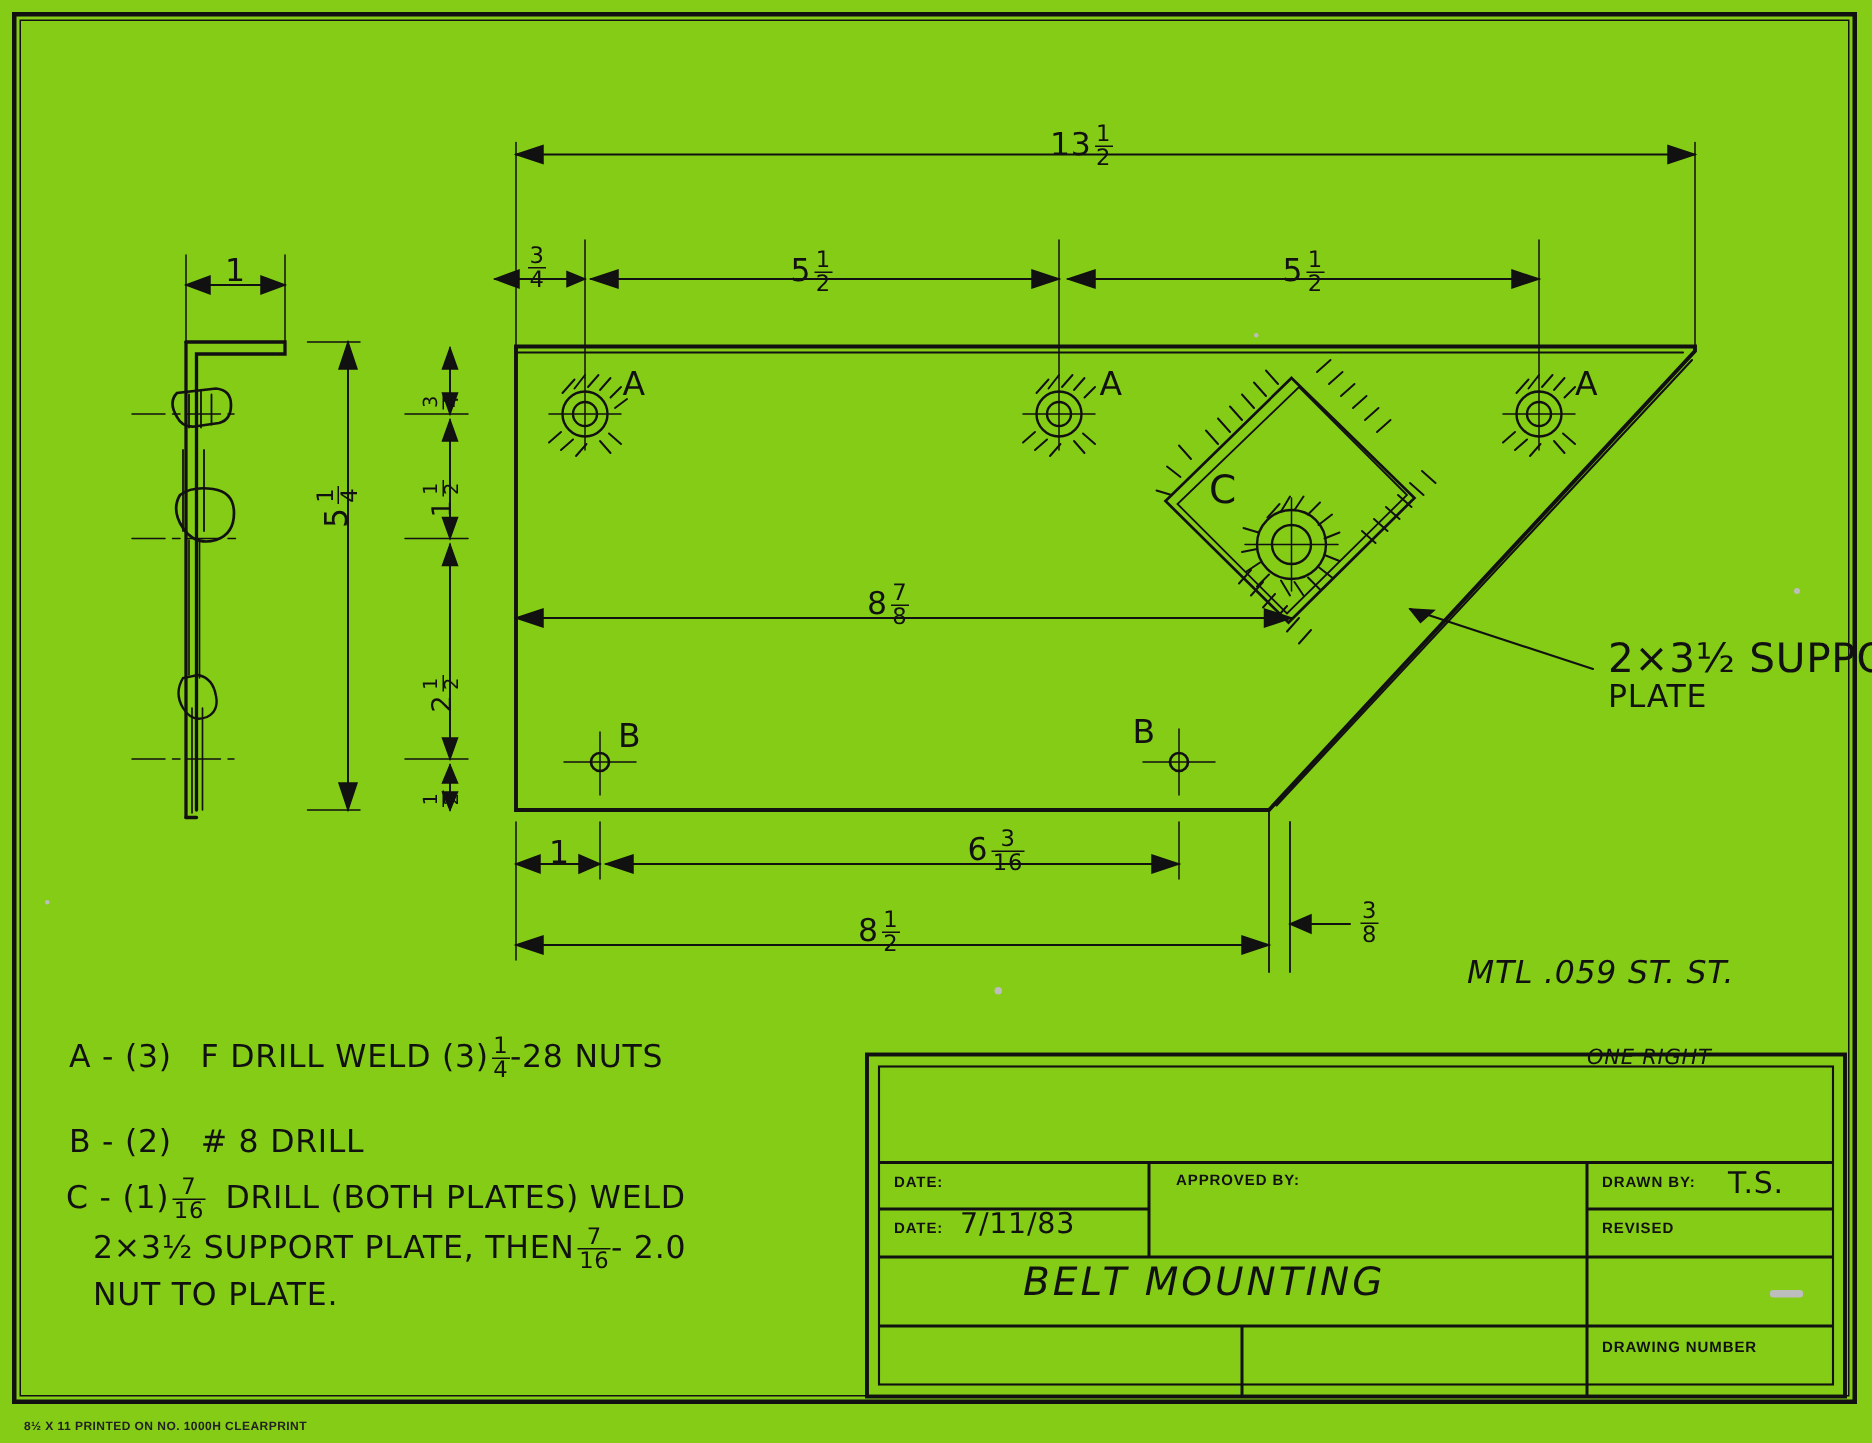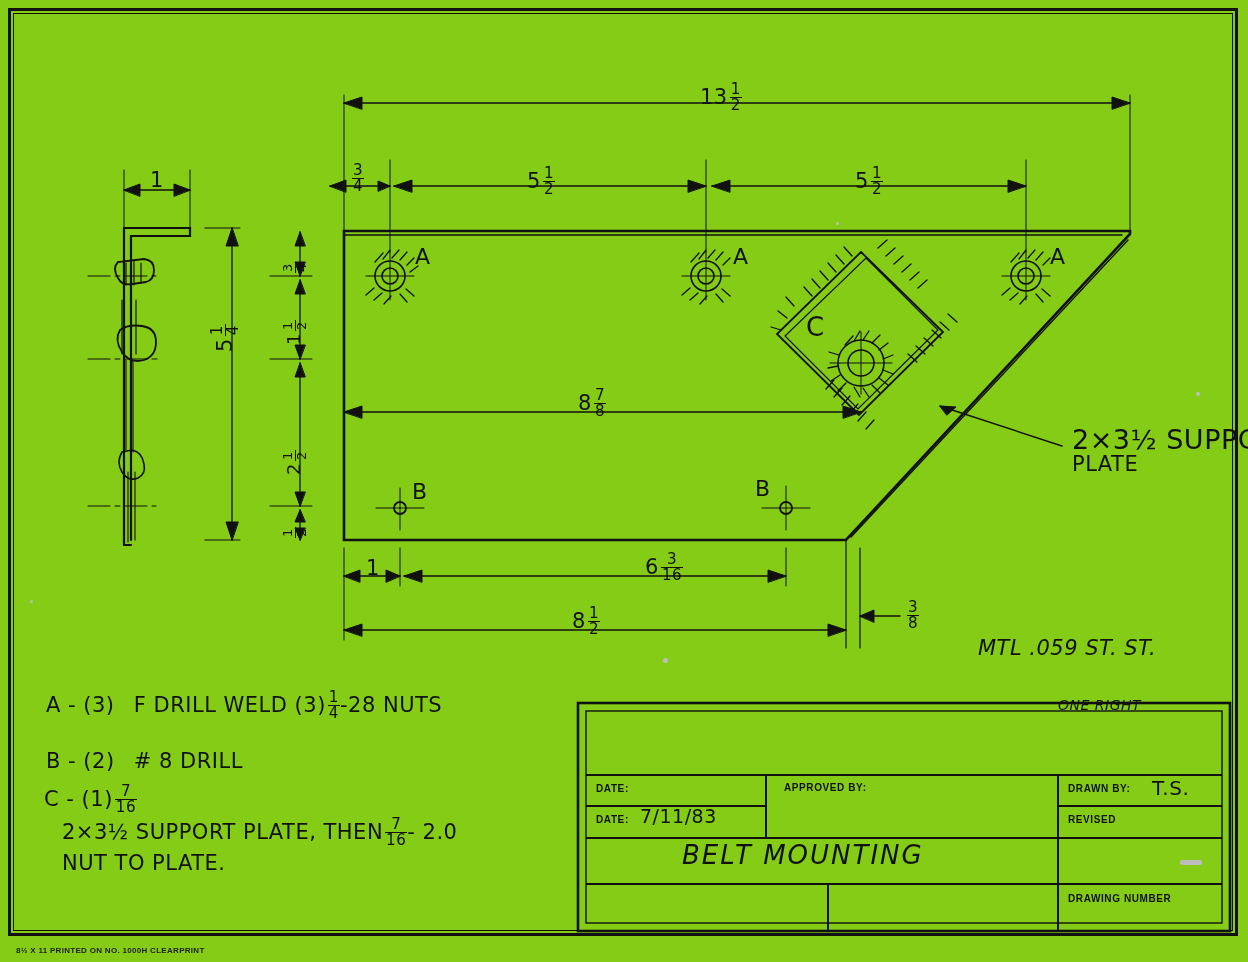--- a/index.html
+++ b/index.html
@@ -246,20 +246,21 @@
     <span style="margin-left:12px;">F DRILL     WELD  (3)</span><span class="frac"><span class="n">1</span><span class="d">4</span></span><span>-28 NUTS</span>
   </div>
 
   <div class="lbl hand note" style="left:46px;top:737px;margin-top:12px;">
     <span>B - (2)</span>
     <span style="margin-left:12px;"># 8  DRILL</span>
   </div>
 
   <div class="lbl hand note" style="left:44px;top:784px;">
     <span>C - (1)</span><span class="frac"><span class="n">7</span><span class="d">16</span></span>
+    <span style="margin-left:6px;">DRILL  (BOTH  PLATES)   WELD</span>
   </div>
   <div class="lbl hand note" style="left:62px;top:817px;">
     <span>2×3½  SUPPORT  PLATE,  THEN</span><span class="frac"><span class="n">7</span><span class="d">16</span></span><span>- 2.0</span>
   </div>
   <div class="lbl hand note" style="left:62px;top:851px;">NUT   TO  PLATE.</div>
 
   <svg width="1248" height="962" style="pointer-events:none;">
     <g stroke="#111" fill="none">
       <rect x="578" y="703" width="652" height="228" stroke-width="2.6"></rect>
       <rect x="586" y="711" width="636" height="212" stroke-width="1.4"></rect>

